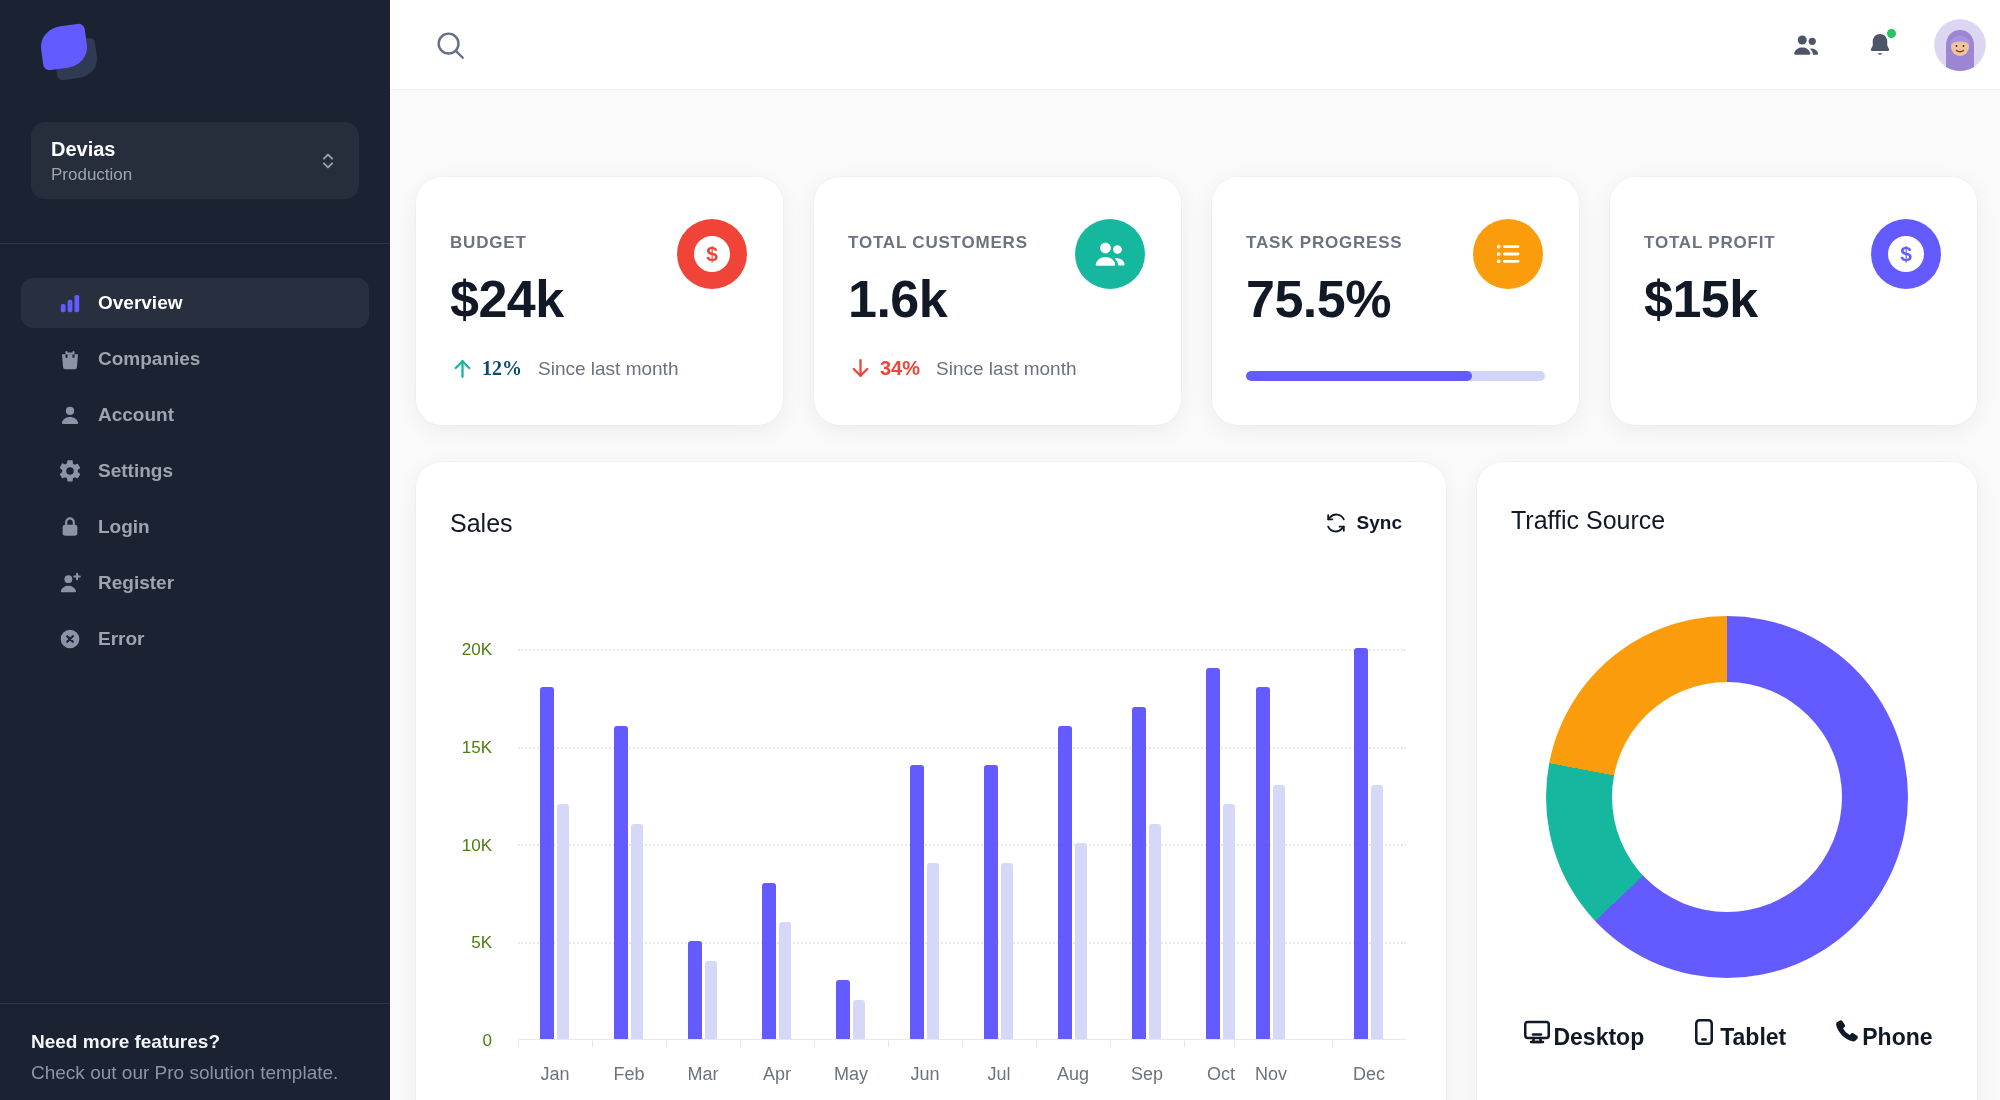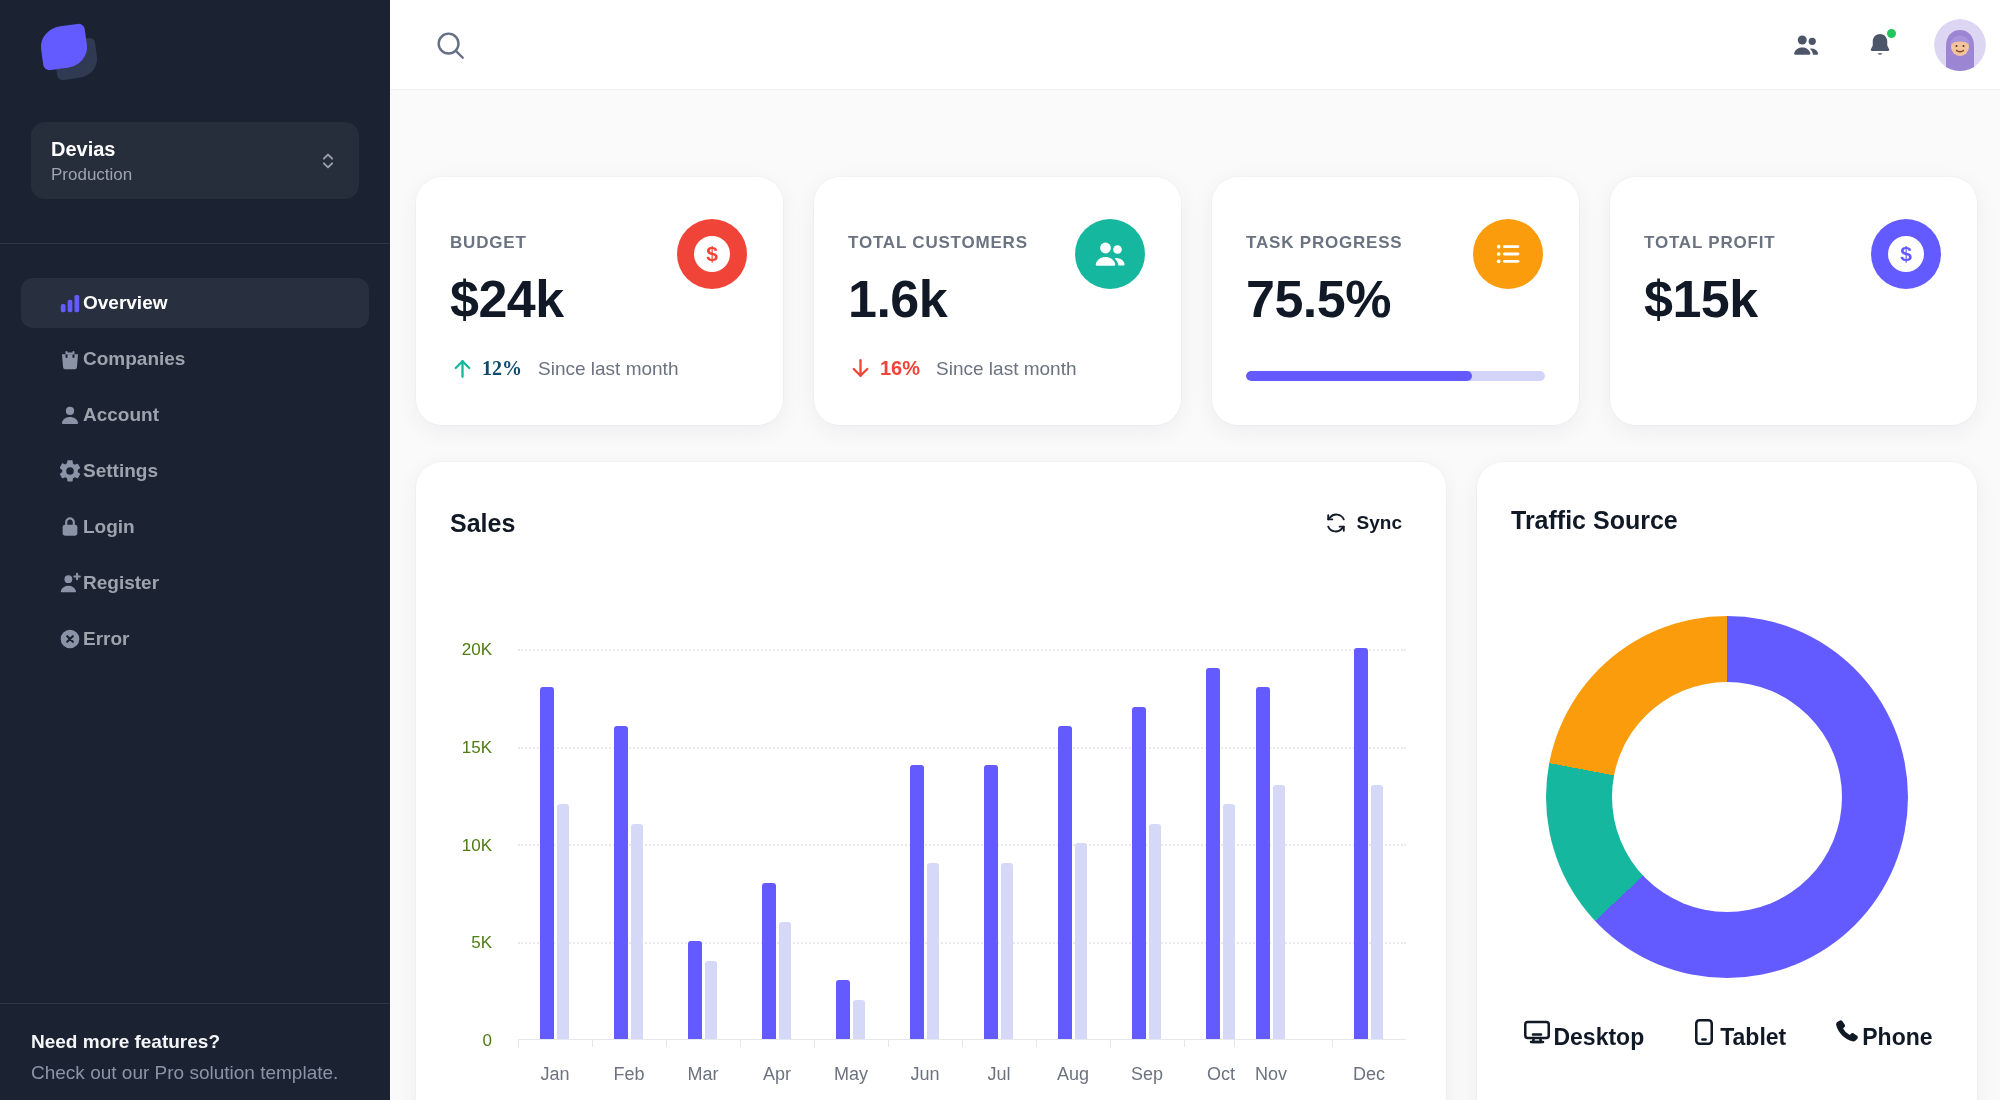--- a/index.html
+++ b/index.html
@@ -11,21 +11,21 @@
   .logo { position:absolute; left:41px; top:26px; width:60px; height:56px; }
   .logo .back { position:absolute; left:14px; top:14px; width:42px; height:38px; background:#303a52; border-radius:48% 14% 48% 14%; transform:rotate(-8deg); }
   .logo .front { position:absolute; left:0; top:0; width:46px; height:42px; background:#635bff; border-radius:48% 14% 48% 14%; transform:rotate(-8deg); }
   .workspace { position:absolute; left:31px; top:122px; width:328px; height:77px; background:rgba(255,255,255,0.05); border-radius:14px; display:flex; align-items:center; padding:0 20px; cursor:pointer; }
   .workspace .texts { flex:1; min-width:0; }
   .ws-name { color:#ffffff; font-size:20px; font-weight:600; line-height:1.35; }
   .ws-env { color:#9da4ae; font-size:17px; margin-top:2px; }
   .ws-caret { color:#9da4ae; width:22px; height:22px; }
   .side-divider { position:absolute; left:0; width:390px; height:1px; background:rgba(255,255,255,0.09); }
   .nav { position:absolute; left:21px; top:278px; width:348px; display:flex; flex-direction:column; gap:6px; }
-  .nav-item { display:flex; align-items:center; gap:0; height:50px; border-radius:12px; padding:0 16px 0 36px; cursor:pointer; }
+  .nav-item { display:flex; align-items:center; gap:15px; height:50px; border-radius:12px; padding:0 16px 0 36px; cursor:pointer; }
   .nav-item.active { background:rgba(255,255,255,0.06); }
   .nav-item .nicon { width:26px; height:26px; flex:0 0 26px; display:flex; align-items:center; }
   .nav-item .nlabel { font-size:19px; font-weight:600; color:#9da4ae; }
   .nav-item.active .nlabel { color:#ffffff; }
   .side-footer { position:absolute; left:0; bottom:0; width:390px; padding:28px 31px 0 31px; height:97px; }
   .sf-title { color:#f4f5f7; font-size:19px; font-weight:600; }
   .sf-sub { color:#8a94a6; font-size:19px; margin-top:9px; white-space:nowrap; }
 
   
   .topbar { position:absolute; left:390px; top:0; width:1610px; height:90px; background:#ffffff; border-bottom:1px solid #f0f1f4; display:flex; align-items:center; padding:0 14px 0 38px; }
@@ -49,21 +49,21 @@
   .trend-row { position:absolute; left:34px; bottom:44px; display:flex; align-items:center; }
   .trend-arrow { width:25px; height:25px; }
   .trend-pct { font-size:20px; font-weight:600; margin-left:7px; }
   .trend-caption { color:#6b7280; font-size:19px; margin-left:16px; }
   .progress-track { position:absolute; left:34px; right:34px; bottom:44px; height:10px; border-radius:6px; background:#d2d5f9; overflow:hidden; }
   .progress-fill { height:100%; border-radius:6px; background:#635bff; }
 
   
   .sales-card { left:416px; top:462px; width:1030px; height:720px; }
   .card-head { position:absolute; left:34px; right:34px; top:44px; display:flex; align-items:center; }
-  .card-title { color:#111927; font-size:25px; font-weight:700; }
+  .card-title { color:#111927; font-size:25px; font-weight:400; }
   .sync-btn { margin-left:auto; display:flex; align-items:flex-start; gap:10px; color:#111927; font-size:19px; font-weight:600; cursor:pointer; padding:6px 10px; border-radius:10px; }
   .sync-btn svg { width:22px; height:22px; }
   .y-axis { position:absolute; left:28px; top:187px; width:60px; height:391px; }
   .ytick { position:absolute; right:12px; transform:translateY(-9px); color:#4d7c0f; font-size:17px; text-align:right; width:60px; }
   .chart-area { position:absolute; left:102px; top:187px; width:888px; height:391px; border-bottom:1px solid #e6e8ec; }
   .gridline { position:absolute; left:0; width:100%; height:0; border-top:2px dotted #e7e9ee; }
   .bar-group { position:absolute; bottom:0; height:100%; }
   .bar-group::after { content:""; position:absolute; left:0; bottom:-8px; width:1px; height:7px; background:#e2e5e9; }
   .bar { position:absolute; bottom:0; border-radius:3px 3px 0 0; }
   .bar.b1 { width:14px; left:50%; margin-left:-15px; }
@@ -243,21 +243,21 @@
             <path d="M2.5 18.6c.9-3 3.5-4.6 6.5-4.6s5.6 1.6 6.5 4.6c.2.6-.3 1.2-1 1.2h-11c-.7 0-1.2-.6-1-1.2z"></path>
             <circle cx="17" cy="9" r="2.9"></circle>
             <path d="M16.1 14.7c2.7.1 4.9 1.4 5.6 3.8.2.6-.3 1.2-.9 1.2h-3.2c-.2-1.9-1.1-3.5-2.5-4.7.3-.2.6-.3 1-.3z"></path>
           </svg>
       </div>
       <div class="trend-row">
         <svg class="trend-arrow" viewBox="0 0 24 24" fill="none" stroke-width="2.2" stroke-linecap="round" stroke-linejoin="round" style="stroke: rgb(240, 68, 56);">
             <path d="M12 4v15"></path>
             <path d="M5.5 12.5 12 19l6.5-6.5"></path>
           </svg>
-        <span class="trend-pct" style="color: rgb(240, 68, 56);">16%</span>
+        <span class="trend-pct" style="color: rgb(240, 68, 56);">34%</span>
         <span class="trend-caption">Since last month</span>
       </div>
     </div>
 
     <div class="stat-card">
       <div class="stat-label">TASK PROGRESS</div>
       <div class="stat-value">75.5%</div>
       <div class="stat-icon" style="background: rgb(251, 156, 12);">
         <svg width="34" height="34" viewBox="0 0 24 24">
             <g stroke="#fff" stroke-width="2.1" stroke-linecap="round">

